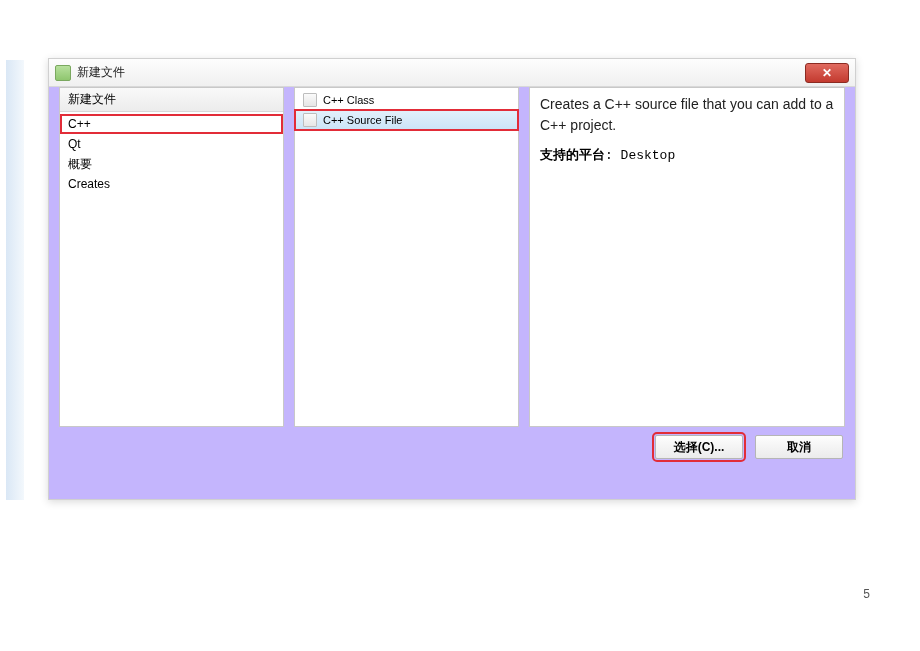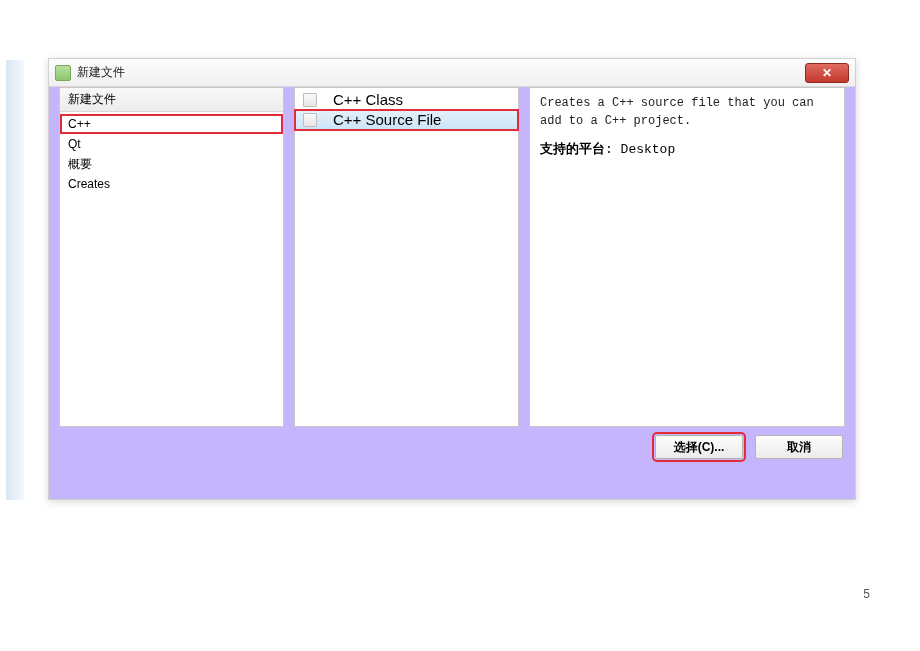--- a/index.html
+++ b/index.html
@@ -118,41 +118,41 @@
   }
   .list-item.selected-cat {
     outline: 2px solid #e22c38;
     outline-offset: -2px;
     background: #fff;
   }
   .file-list { padding: 2px 0; }
   .file-item {
     height: 20px; line-height: 20px;
     padding: 0 8px;
-    font-size: 15px;
-    display: flex; align-items: center;
-    gap: 16px;
+    font-size: 11px;
+    display: flex; align-items: center;
+    gap: 6px;
     cursor: pointer;
   }
   .file-icon {
     width: 14px; height: 14px;
     background: linear-gradient(to bottom,#fafafa,#e6e6e6);
     border: 1px solid #bdbdbd;
     border-radius: 1px;
   }
   .file-item.selected {
     background: linear-gradient(to bottom,#e2f0fb,#cce4f7);
     border-top: 1px solid #a6c9e8;
     border-bottom: 1px solid #a6c9e8;
     outline: 2px solid #e22c38;
     outline-offset: -1px;
   }
   .desc-text {
-    font-family: Liberation Mono, monospace;
-    font-size: 12px;
+    font-family: Liberation Sans, sans-serif;
+    font-size: 14px;
     color: #222;
     line-height: 1.5;
     margin-bottom: 10px;
   }
   .platform-line { font-size: 13px; }
   .platform-line .bold { font-weight: bold; }
   .platform-line .val { font-family: "Courier New", monospace; }
   .footer {
     height: 40px;
     display: flex;

